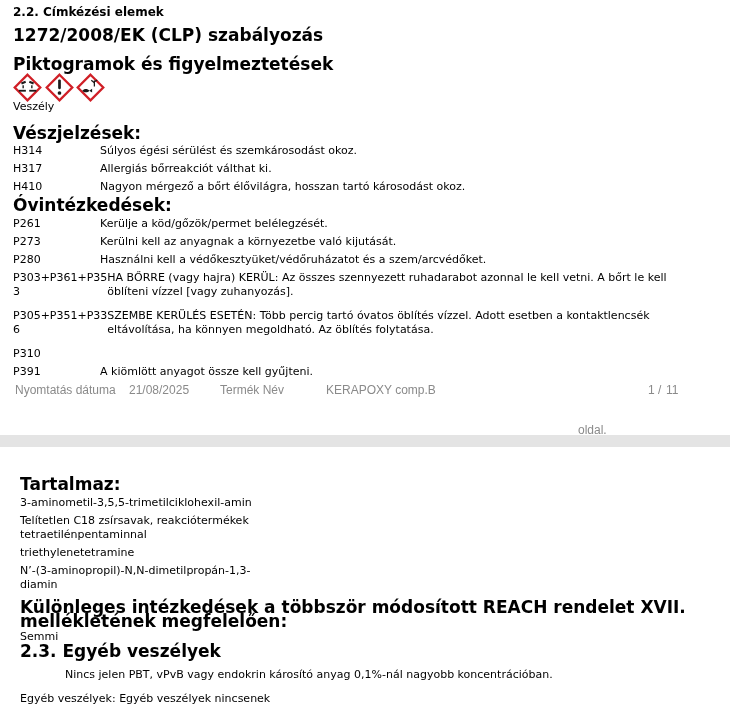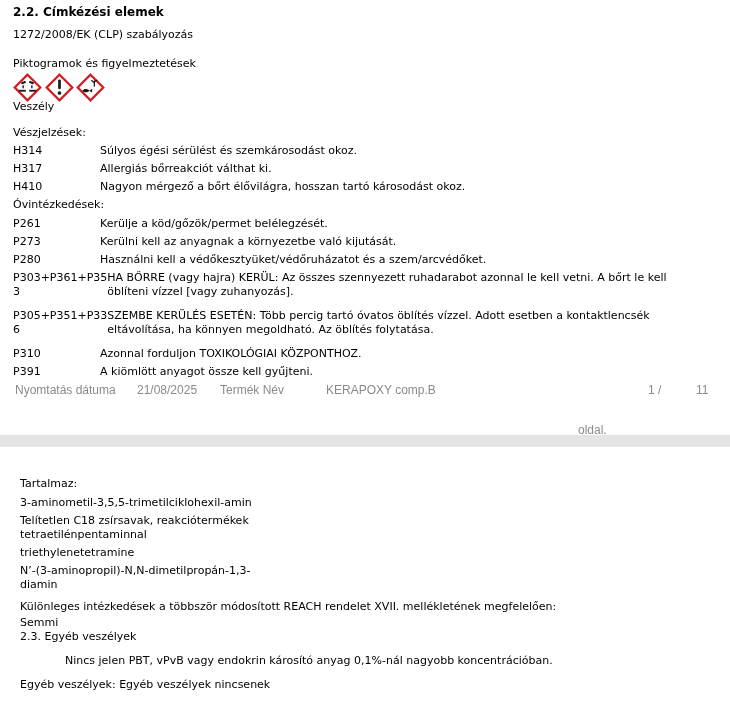--- a/index.html
+++ b/index.html
@@ -7,46 +7,46 @@
     position:relative;
     width:730px;height:709px;
     background:#fff;
     font-family:"DejaVu Sans","Liberation Sans",sans-serif;
     font-size:11px;color:#000;
     overflow:hidden;
   }
   
   .page1{position:absolute;top:0;left:13px;right:14px;}
   .h-title{font-weight:bold;font-size:12px;line-height:15px;margin:5px 0 8px 0;}
-  .h-bold{font-weight:normal;font-size:11px;line-height:14px;}
+  .h-bold{font-weight:bold;font-size:17px;line-height:14px;}
   .regulation{margin:0 0 6px 0;}
   .picto-head{margin:15px 0 2px 0;}
   .picto-row{height:27px;white-space:nowrap;}
   .picto{display:inline-block;vertical-align:top;margin-right:-1px;}
   .signal{line-height:13px;margin:0 0 13px 0;}
   .list-head{margin:0 0 4px 0;}
   .precaution-head{margin-top:2px;margin-bottom:5px;}
   .stmt-row{display:flex;line-height:14px;margin-bottom:4px;}
   .stmt-row.multiline{margin-bottom:10px;align-items:flex-end;}
   .stmt-code{flex:0 0 87px;white-space:pre-line;}
   .stmt-text{flex:1;white-space:pre-line;}
   
   .footer{
     position:absolute;top:384px;left:0;right:0;height:14px;
     font-family:"Liberation Sans",sans-serif;
     font-size:12px;line-height:12px;color:#8a8a8a;
   }
   .footer span{position:absolute;top:0;white-space:nowrap;}
   .f-print-label{left:15px;}
-  .f-print-date{left:137px;}
+  .f-print-date{left:129px;}
   .f-prod-label{left:220px;}
   .f-prod-name{left:326px;}
   .f-page-label{left:578px;margin-top:40px;}
   .f-page-cur{left:648px;}
-  .f-page-tot{left:696px;}
+  .f-page-tot{left:666px;}
   
   .separator{position:absolute;top:435px;left:0;right:0;height:12px;background:#e4e4e4;}
   
   .page2{position:absolute;top:477px;left:20px;right:14px;line-height:14px;}
   .contains-head{margin:0 0 5px 0;}
   .substance{white-space:pre-line;line-height:14px;margin-bottom:4px;}
   .reach-head{margin-top:8px;margin-bottom:2px;}
   .reach-value{line-height:14px;}
   .s23-head{margin:0 0 10px 0;}
   .pbt-note{padding-left:45px;line-height:14px;margin-bottom:10px;}
@@ -137,21 +137,20 @@
 öblíteni vízzel [vagy zuhanyozás].</div>
         </div>
         <div class="stmt-row multiline">
           <div class="stmt-code">P305+P351+P33
 6</div>
           <div class="stmt-text">SZEMBE KERÜLÉS ESETÉN: Több percig tartó óvatos öblítés vízzel. Adott esetben a kontaktlencsék
 eltávolítása, ha könnyen megoldható. Az öblítés folytatása.</div>
         </div>
         <div class="stmt-row">
           <div class="stmt-code">P310</div>
-          <div class="stmt-text">Azonnal forduljon TOXIKOLÓGIAI KÖZPONTHOZ.</div>
         </div>
         <div class="stmt-row">
           <div class="stmt-code">P391</div>
           <div class="stmt-text">A kiömlött anyagot össze kell gyűjteni.</div>
         </div>
       </div>
   </section>
 
   <footer class="footer">
     <span class="f-print-label">Nyomtatás dátuma</span>

